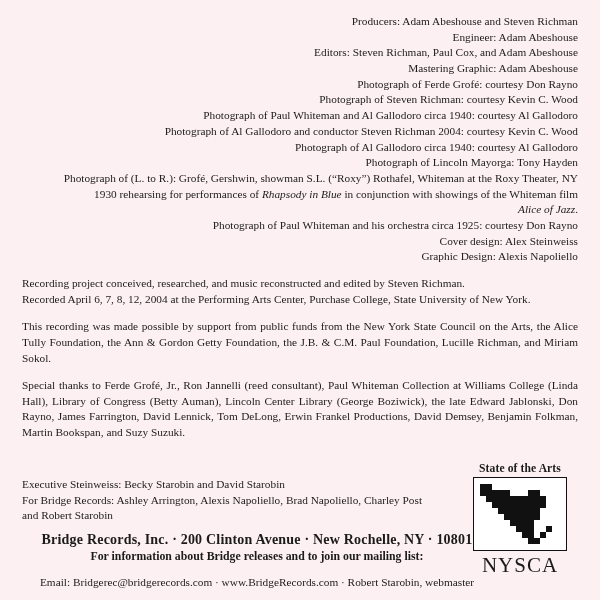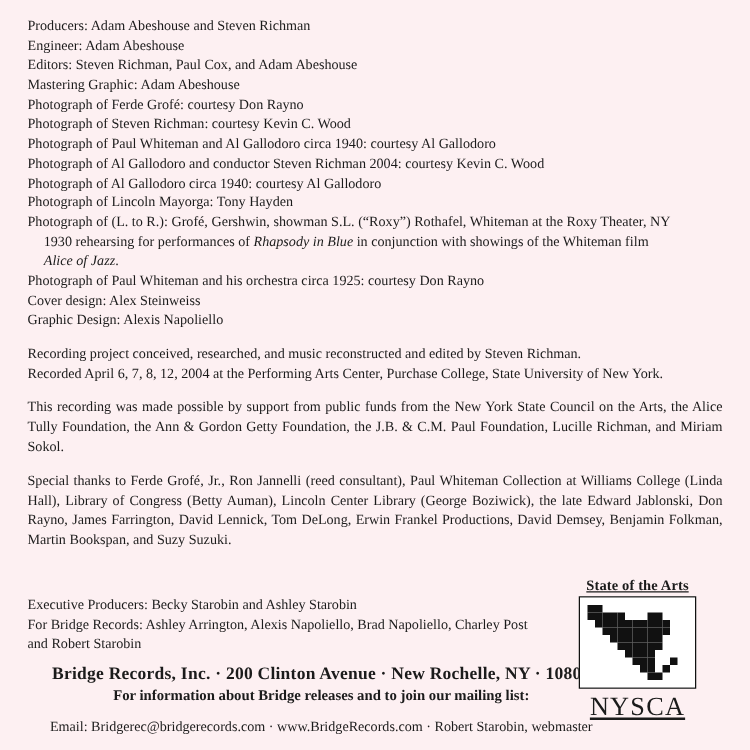--- a/index.html
+++ b/index.html
@@ -20,20 +20,21 @@
     height: 600px;
     box-sizing: border-box;
     padding: 14px 22px 10px 22px;
   }
   .credits {
     font-size: 11.3px;
     line-height: 1.39;
   }
   .credits .line {
     white-space: nowrap;
+    text-align: right;
   }
   .block {
     margin-top: 11px;
     font-size: 11.3px;
     line-height: 1.41;
     text-align: justify;
   }
   .block.nowrapish {
     text-align: left;
   }
@@ -73,25 +74,24 @@
     font-size: 11.8px;
     margin-top: 1px;
   }
   .bridge-line3 {
     font-size: 11.3px;
     margin-top: 12px;
   }
 
   .nysca {
     position: absolute;
-    right: 14px;
+    right: 4px;
     bottom: 10px;
     width: 108px;
     text-align: center;
-    text-decoration: underline;
   }
   .nysca-top {
     font-family: "Liberation Serif", serif;
     font-size: 11.6px;
     font-weight: bold;
     letter-spacing: 0.1px;
     margin-bottom: 2px;
   }
   .nysca-logo {
     width: 92px;
@@ -142,21 +142,21 @@
     <div class="line">Recording project conceived, researched, and music reconstructed and edited by Steven Richman.</div>
     <div class="line">Recorded April 6, 7, 8, 12, 2004 at the Performing Arts Center, Purchase College, State University of New York.</div>
   </div>
 
   <div class="block">This recording was made possible by support from public funds from the New York State Council on the Arts,  the Alice Tully Foundation, the Ann &amp; Gordon Getty Foundation, the J.B. &amp; C.M. Paul Foundation, Lucille Richman, and Miriam Sokol.</div>
 
   <div class="block">Special thanks to Ferde Grofé, Jr., Ron Jannelli (reed consultant), Paul Whiteman Collection at Williams College (Linda Hall),  Library of Congress (Betty Auman), Lincoln Center Library (George Boziwick), the late Edward Jablonski, Don Rayno, James Farrington, David Lennick, Tom DeLong, Erwin Frankel Productions, David Demsey, Benjamin Folkman, Martin Bookspan, and Suzy Suzuki.</div>
 
   <div class="bottom">
     <div class="exec">
-      <div>Executive Producers: Becky Starobin and Ashley Starobin</div>
+      <div>Executive Steinweiss: Becky Starobin and David Starobin</div>
       <div>For Bridge Records: Ashley Arrington, Alexis Napoliello, Brad Napoliello, Charley Post</div>
       <div>and Robert Starobin</div>
     </div>
 
     <div class="bridge-box">
       <div class="bridge-line1">Bridge Records, Inc.  ·  200 Clinton Avenue · New Rochelle, NY ·  10801</div>
       <div class="bridge-line2">For information about Bridge releases and to join our mailing list:</div>
       <div class="bridge-line3">Email: Bridgerec@bridgerecords.com · www.BridgeRecords.com · Robert Starobin, webmaster</div>
     </div>
 

